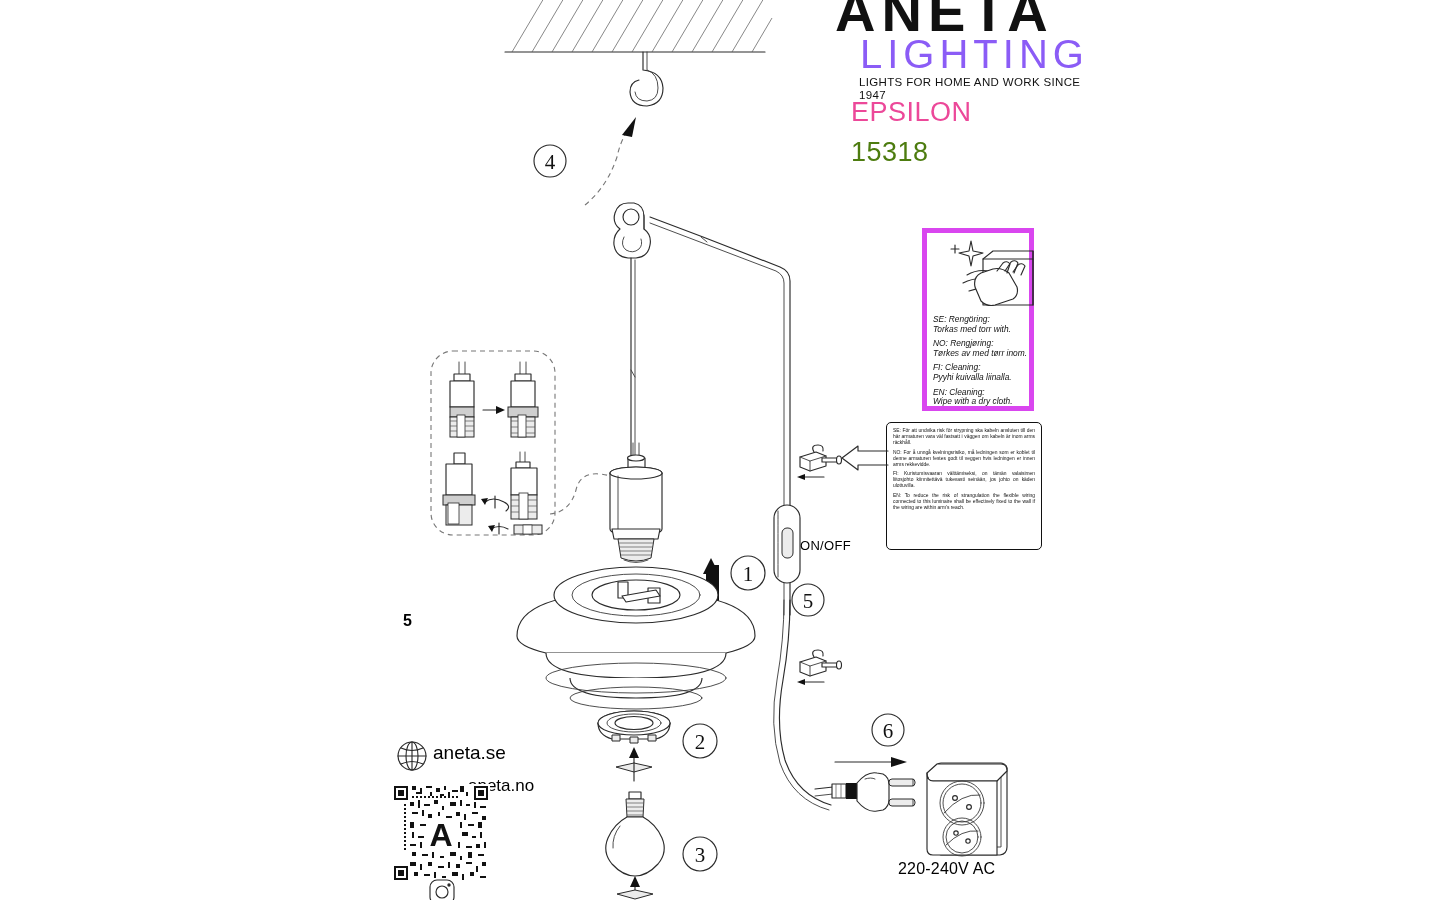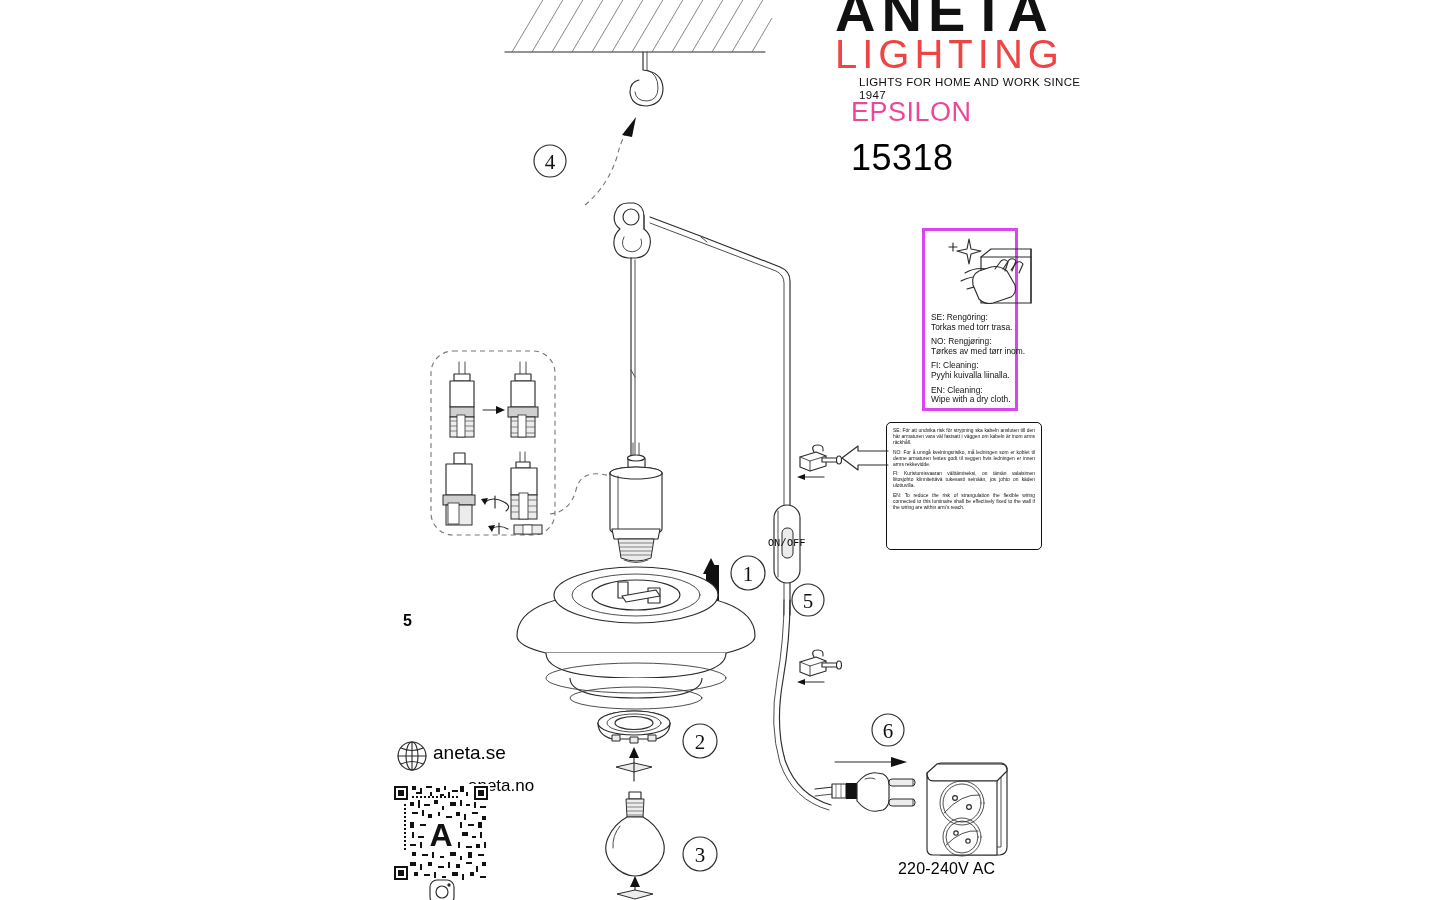--- a/index.html
+++ b/index.html
@@ -12,48 +12,48 @@
 
   
   #brand{left:835px;top:-14px;width:260px;}
   .brand-aneta{
     font-family:"Liberation Sans", sans-serif;
     font-size:56px;font-weight:bold;letter-spacing:6px;line-height:52px;
     color:#111;
   }
   .brand-lighting{
     font-size:40px;font-weight:300;letter-spacing:5px;line-height:40px;
-    color:#ef4444;margin-top:-4px;
+    color:#8b5cf6;margin-top:-4px;margin-left:25px;
   }
   .brand-tag{
     font-size:11.5px;letter-spacing:0.35px;line-height:13px;color:#111;
     margin-top:2px;
     padding-left:24px;
   }
   #product-name{left:851px;top:97px;font-size:27px;letter-spacing:0.5px;color:#ec4899;}
-  #product-code{left:851px;top:137px;font-size:36px;letter-spacing:0.5px;color:#000000;}
+  #product-code{left:851px;top:137px;font-size:27px;letter-spacing:0.5px;color:#4d7c0f;}
 
   
   #clean-card{
-    left:922px;top:228px;width:96px;height:183px;
-    border:3px solid #d946ef;background:#fff;box-sizing:border-box;
+    left:922px;top:228px;width:112px;height:183px;
+    border:5px solid #d946ef;background:#fff;box-sizing:border-box;font-style:italic;
   }
   .clean-text{position:absolute;left:6px;top:82px;width:112px;}
   .clean-row{font-size:8.4px;line-height:9.6px;margin-bottom:5px;color:#111;}
 
   
   #warn-card{
     left:886px;top:422px;width:156px;height:128px;
     border:1px solid #111;border-radius:5px;background:#fff;box-sizing:border-box;
     padding:5px 6px;
   }
   .warn-row{font-size:4.9px;line-height:5.9px;margin-bottom:4px;color:#111;text-align:justify;}
 
   
-  #onoff-label{left:768px;top:538px;font-size:10px;letter-spacing:0.3px;font-family:Liberation Mono, monospace;}
+  #onoff-label{left:800px;top:538px;font-size:13px;letter-spacing:0.3px;}
   #volt-label{left:898px;top:860px;font-size:16px;letter-spacing:0.2px;}
   #page-num{left:403px;top:612px;font-size:16px;font-weight:bold;}
   #web-se{left:433px;top:742px;font-size:19px;}
   #web-no{left:433px;top:776px;font-size:17px;margin-left:35px;}
 
   .stroke{fill:none;stroke:#2b2b2b;stroke-width:1.15;
           stroke-linecap:round;stroke-linejoin:round;}
   .thin{fill:none;stroke:#3a3a3a;stroke-width:0.9;stroke-linecap:round;}
   .hair{fill:none;stroke:#555;stroke-width:0.7;}
   .dash{fill:none;stroke:#777;stroke-width:1.1;stroke-dasharray:5 4;}
@@ -270,21 +270,21 @@
       <path d="M32 52 Q42 48 52 50"></path>
       <path d="M44 34 Q36 38 38 48 L44 62 Q50 68 58 66 L76 60 Q82 56 80 48 L72 34 Q64 28 56 30 Z" fill="#fff"></path>
       <path d="M60 32 L66 24 Q70 21 73 25 L70 34"></path>
       <path d="M68 32 L74 23 Q78 20 81 24 L77 34"></path>
       <path d="M76 33 L81 26 Q85 23 88 27 L84 36"></path>
     </g>
   </svg>
   <div class="clean-text">
     <div class="clean-row">
       <span>SE: Rengöring:</span><br>
-      <span>Torkas med torr trasa.</span>
+      <span>Torkas med torr with.</span>
     </div>
     <div class="clean-row">
       <span>NO: Rengjøring:</span><br>
       <span>Tørkes av med tørr inom.</span>
     </div>
     <div class="clean-row">
       <span>FI: Cleaning:</span><br>
       <span>Pyyhi kuivalla liinalla.</span>
     </div>
     <div class="clean-row">

